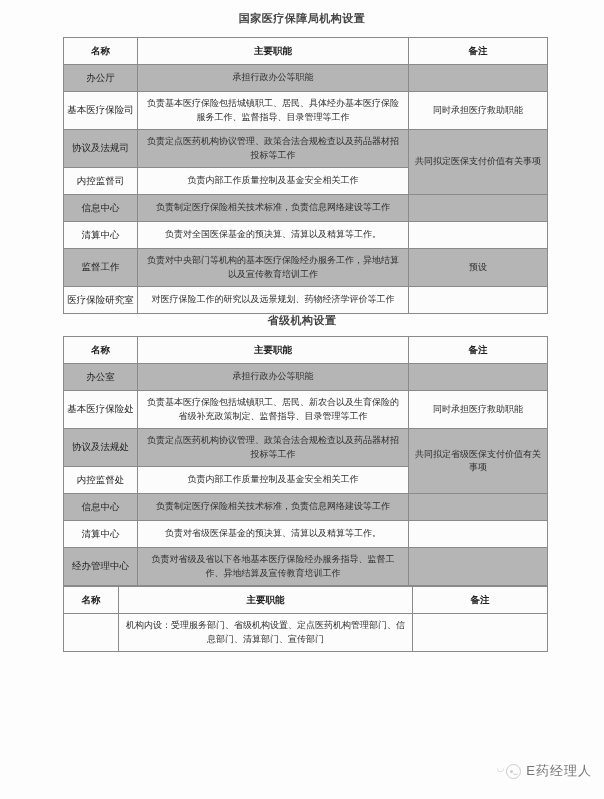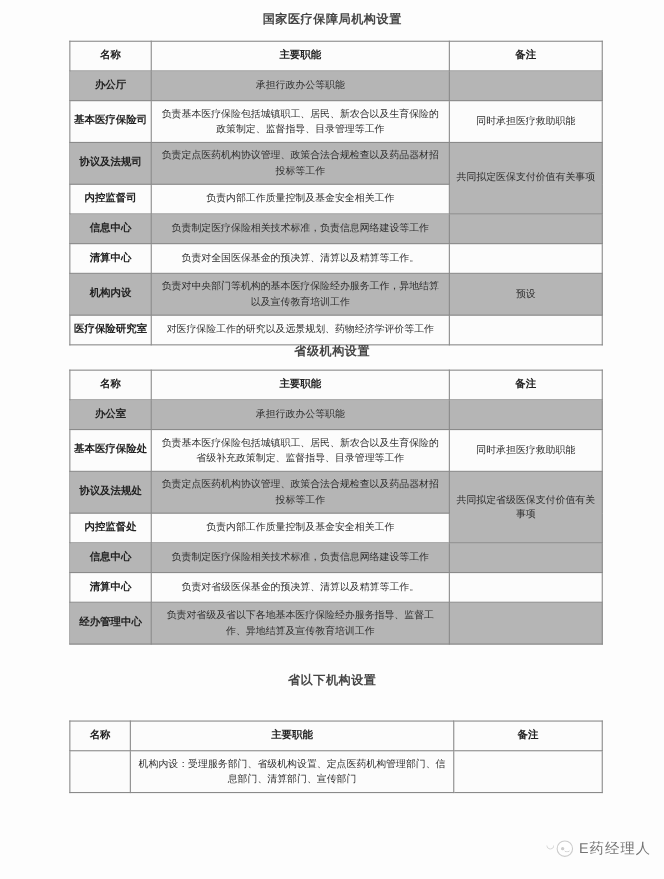--- a/index.html
+++ b/index.html
@@ -48,21 +48,21 @@
     word-break: break-all;
     overflow-wrap: anywhere;
   }
   .org-table th {
     font-size: 9.5px;
     font-weight: bold;
     color: #222222;
     background: #fcfcfc;
   }
   .org-table td.name {
-    font-weight: bold;
+    font-weight: normal;
     font-size: 9.5px;
     color: #222222;
     padding: 5px 3px;
   }
   .org-table tr.shaded td { background: #b5b5b5; }
   .org-table tr:not(.shaded) td { background: #fcfcfc; }
 
   
   .org-table.t0 .col-name, .org-table.t1 .col-name { width: 74px; }
   .org-table.t0 .col-func, .org-table.t1 .col-func { width: 271px; }
@@ -133,21 +133,21 @@
           </tr>
         </thead>
         <tbody>
           <tr class="shaded">
             <td class="name col-name">办公厅</td>
             <td class="func col-func">承担行政办公等职能</td>
             <td class="note col-note"></td>
           </tr>
           <tr>
             <td class="name col-name">基本医疗保险司</td>
-            <td class="func col-func">负责基本医疗保险包括城镇职工、居民、新农合以及生育保险的政策制定、监督指导、目录管理等工作</td>
+            <td class="func col-func">负责基本医疗保险包括城镇职工、居民、具体经办基本医疗保险服务工作、监督指导、目录管理等工作</td>
             <td class="note col-note">同时承担医疗救助职能</td>
           </tr>
           <tr class="shaded">
             <td class="name col-name">协议及法规司</td>
             <td class="func col-func">负责定点医药机构协议管理、政策合法合规检查以及药品器材招投标等工作</td>
             <td class="note col-note" rowspan="2">共同拟定医保支付价值有关事项</td>
           </tr>
           <tr>
             <td class="name col-name">内控监督司</td>
             <td class="func col-func">负责内部工作质量控制及基金安全相关工作</td>
@@ -156,21 +156,21 @@
             <td class="name col-name">信息中心</td>
             <td class="func col-func">负责制定医疗保险相关技术标准，负责信息网络建设等工作</td>
             <td class="note col-note"></td>
           </tr>
           <tr>
             <td class="name col-name">清算中心</td>
             <td class="func col-func">负责对全国医保基金的预决算、清算以及精算等工作。</td>
             <td class="note col-note"></td>
           </tr>
           <tr class="shaded">
-            <td class="name col-name">机构内设</td>
+            <td class="name col-name">监督工作</td>
             <td class="func col-func">负责对中央部门等机构的基本医疗保险经办服务工作，异地结算以及宣传教育培训工作</td>
             <td class="note col-note">预设</td>
           </tr>
           <tr>
             <td class="name col-name">医疗保险研究室</td>
             <td class="func col-func">对医疗保险工作的研究以及远景规划、药物经济学评价等工作</td>
             <td class="note col-note"></td>
           </tr>
         </tbody>
       </table>
@@ -219,21 +219,20 @@
           <tr class="shaded">
             <td class="name col-name">经办管理中心</td>
             <td class="func col-func">负责对省级及省以下各地基本医疗保险经办服务指导、监督工作、异地结算及宣传教育培训工作</td>
             <td class="note col-note"></td>
           </tr>
         </tbody>
       </table>
   </div>
 
   <div class="section s2">
-    <h2 class="sec-title">省以下机构设置</h2>
     <table class="org-table t2">
         <thead>
           <tr>
             <th class="col-name">名称</th>
             <th class="col-func">主要职能</th>
             <th class="col-note">备注</th>
           </tr>
         </thead>
         <tbody>
           <tr>

